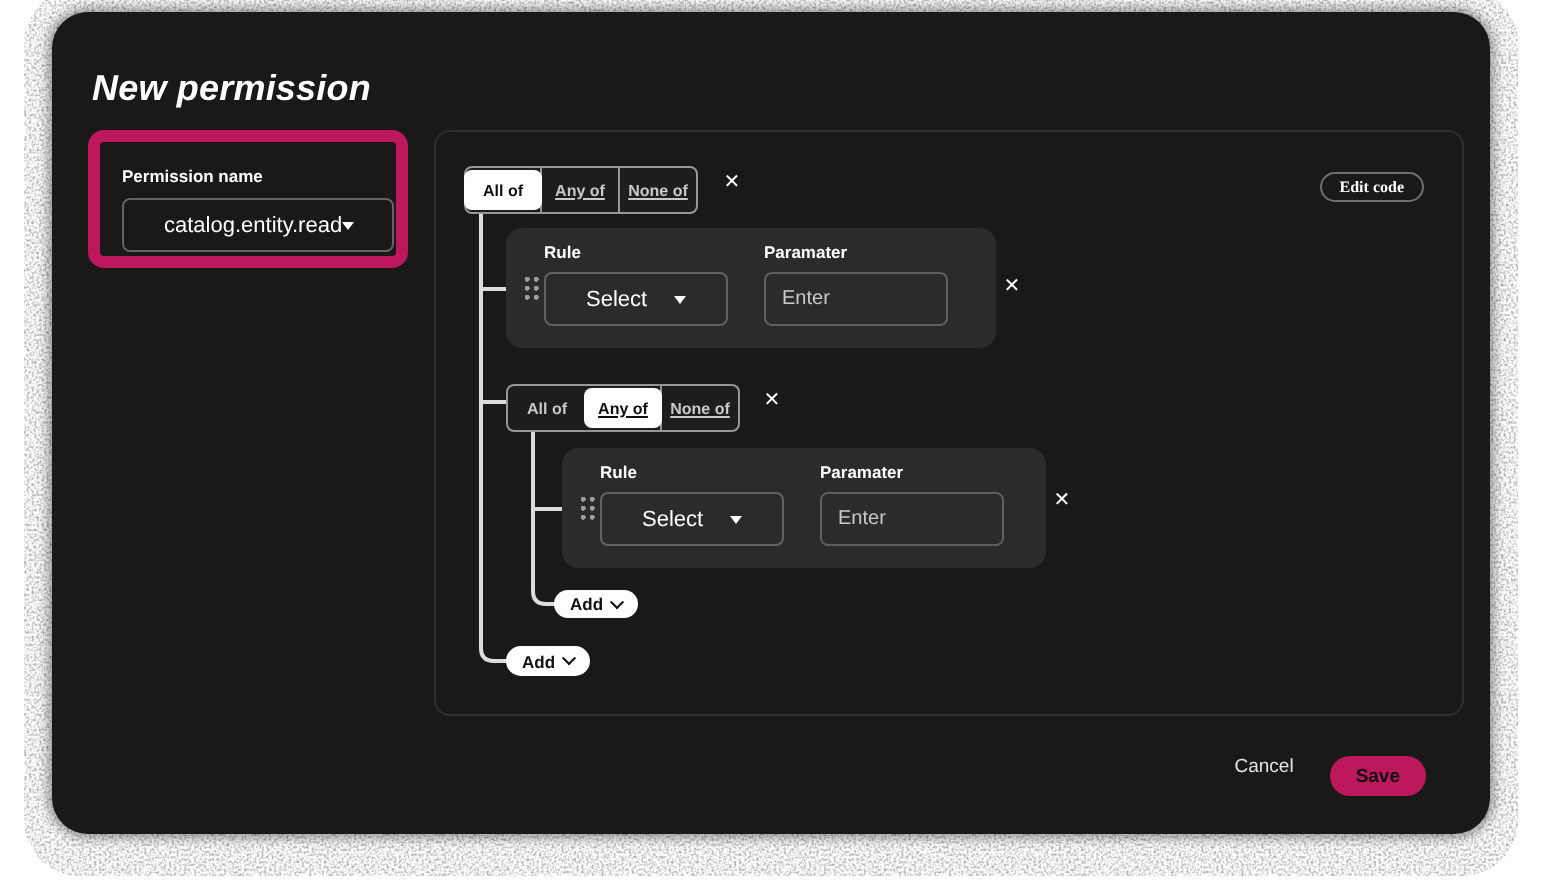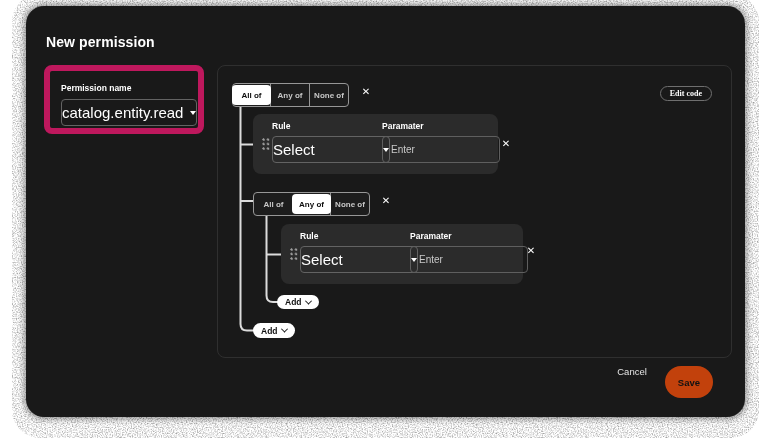--- a/index.html
+++ b/index.html
@@ -1,41 +1,41 @@
 <!DOCTYPE html>
 <html><head>
 <meta charset="utf-8">
 <style>
   html,body{margin:0;padding:0;background:#ffffff;}
   .stage{position:relative;width:771px;height:446px;background:#ffffff;overflow:hidden;
          font-family:"Liberation Sans",sans-serif;-webkit-font-smoothing:antialiased;}
   .noise-svg{position:absolute;left:0;top:0;pointer-events:none;}
   .card{position:absolute;left:26px;top:6px;width:719px;height:411px;background:#191919;
         border-radius:18px;box-shadow:0 0 6px 2px rgba(0,0,0,.40);}
-  .title{position:absolute;left:20px;top:28px;margin:0;font-size:14px;font-weight:bold;color:#ffffff;letter-spacing:.1px;}
+  .title{position:absolute;left:20px;top:28px;margin:0;font-size:18px;font-weight:bold;color:#ffffff;letter-spacing:.1px;font-style:italic;}
 
   
   .perm-panel{position:absolute;left:18px;top:59px;width:160px;height:69px;border:6px solid #be185d;border-radius:8px;box-sizing:border-box;}
   .perm-label{position:absolute;left:11px;top:12px;font-size:8.5px;font-weight:bold;color:#ffffff;}
   .select{display:flex;align-items:center;justify-content:space-between;border:1px solid #636363;border-radius:4px;
-          background:transparent;color:#ffffff;font-size:15px;padding:0 0;box-sizing:border-box;cursor:pointer;text-align:center;}
+          background:transparent;color:#ffffff;font-size:11px;padding:0 20px;box-sizing:border-box;cursor:pointer;text-align:center;}
   .perm-select{position:absolute;left:11px;top:28px;width:136px;height:27px;}
   .caret{width:0;height:0;border-left:3.5px solid transparent;border-right:3.5px solid transparent;border-top:4px solid #ffffff;flex:none;}
 
   
   .builder{position:absolute;left:191px;top:59px;width:515px;height:293px;border:1px solid #2f2f2f;border-radius:8px;box-sizing:border-box;}
   .connectors{position:absolute;left:0;top:0;pointer-events:none;}
   .edit-code{position:absolute;right:19px;top:20px;height:15px;padding:0 9px;border:1px solid #6f6f6f;border-radius:999px;
              background:transparent;color:#ffffff;font-size:8px;font-weight:bold;font-family:Liberation Serif, serif;cursor:pointer;line-height:13px;}
 
   
   .segs{position:absolute;display:flex;align-items:center;height:24px;border:1px solid #979797;border-radius:4px;background:#1d1d1d;box-sizing:border-box;}
   .seg{flex:0 0 39px;height:100%;display:flex;align-items:center;justify-content:center;background:transparent;border:none;
        color:#c9c9c9;font-size:8px;font-weight:bold;font-family:inherit;padding:0;cursor:pointer;}
-  .seg + .seg{border-left:1px solid #979797;}
+  .seg + .seg{border-left:1px solid #979797;text-decoration:underline;}
   .seg.selected{background:#ffffff;color:#0d0d0d;border-radius:4px;height:20px;margin:-1px;position:relative;z-index:2;border-left:none;}
   .segs-g1{left:14px;top:17px;}
   .segs-g2{left:35px;top:126px;}
 
   .xbtn{position:absolute;width:16px;height:16px;background:none;border:none;padding:0;color:#ffffff;font-size:10px;
         line-height:16px;text-align:center;cursor:pointer;font-family:inherit;}
   .x-g1{left:140px;top:18px;}
   .x-g2{left:160px;top:127px;}
   .x-rc1{left:280px;top:70px;}
   .x-rc2{left:305px;top:177px;}
@@ -43,38 +43,38 @@
   
   .rulecard{position:absolute;background:#2b2b2b;border-radius:8px;}
   .rc1{left:35px;top:48px;width:245px;height:60px;}
   .rc2{left:63px;top:158px;width:242px;height:60px;}
   .handle{position:absolute;left:9px;top:24px;width:8px;height:13px;cursor:grab;
           background-image:radial-gradient(circle at 1.6px 1.6px,#9d9d9d 1.15px,transparent 1.35px);
           background-size:4.5px 4.5px;}
   .field-label{position:absolute;font-size:8.5px;font-weight:bold;color:#ffffff;}
   .fl1{left:19px;top:7px;}
   .fl2{left:129px;top:7px;}
-  .ctl{position:absolute;top:22px;width:118px;height:27px;}
+  .ctl{position:absolute;top:22px;width:92px;height:27px;}
   .ctl-rule{left:19px;}
   .ctl-param{left:129px;}
   .ctl-input{border:1px solid #5f5f5f;border-radius:4px;background:transparent;color:#ffffff;font-size:10px;
              padding:0 8px;box-sizing:border-box;font-family:inherit;outline:none;}
   .ctl-input::placeholder{color:#c9c9c9;opacity:1;}
 
   
   .add-pill{position:absolute;display:flex;align-items:center;gap:4px;height:15px;padding:0 8px;border:none;border-radius:999px;
             background:#ffffff;color:#111111;font-size:8.5px;font-weight:bold;font-family:inherit;cursor:pointer;z-index:2;}
   .add-inner{left:59px;top:229px;height:14px;}
   .add-outer{left:35px;top:257px;}
   .chev{width:4px;height:4px;border-right:1.3px solid #111;border-bottom:1.3px solid #111;transform:rotate(45deg) translate(-1px,-1px);flex:none;}
 
   
   .footer{position:absolute;right:32px;bottom:19px;display:flex;align-items:flex-start;gap:18px;}
   .cancel{background:none;border:none;color:#e4e4e4;font-size:9.5px;font-family:inherit;cursor:pointer;padding:0;}
-  .save{background:#c2410c;border:none;border-radius:999px;height:32px;padding:0 13px;color:#121212;
+  .save{background:#be185d;border:none;border-radius:999px;height:20px;padding:0 13px;color:#121212;
         font-size:9.5px;font-weight:bold;font-family:inherit;cursor:pointer;}
 </style>
 </head>
 <body>
 
 <div class="stage">
 
   <svg class="noise-svg" width="771" height="446" aria-hidden="true">
     <defs>
       <filter id="grain" x="0" y="0" width="100%" height="100%">

